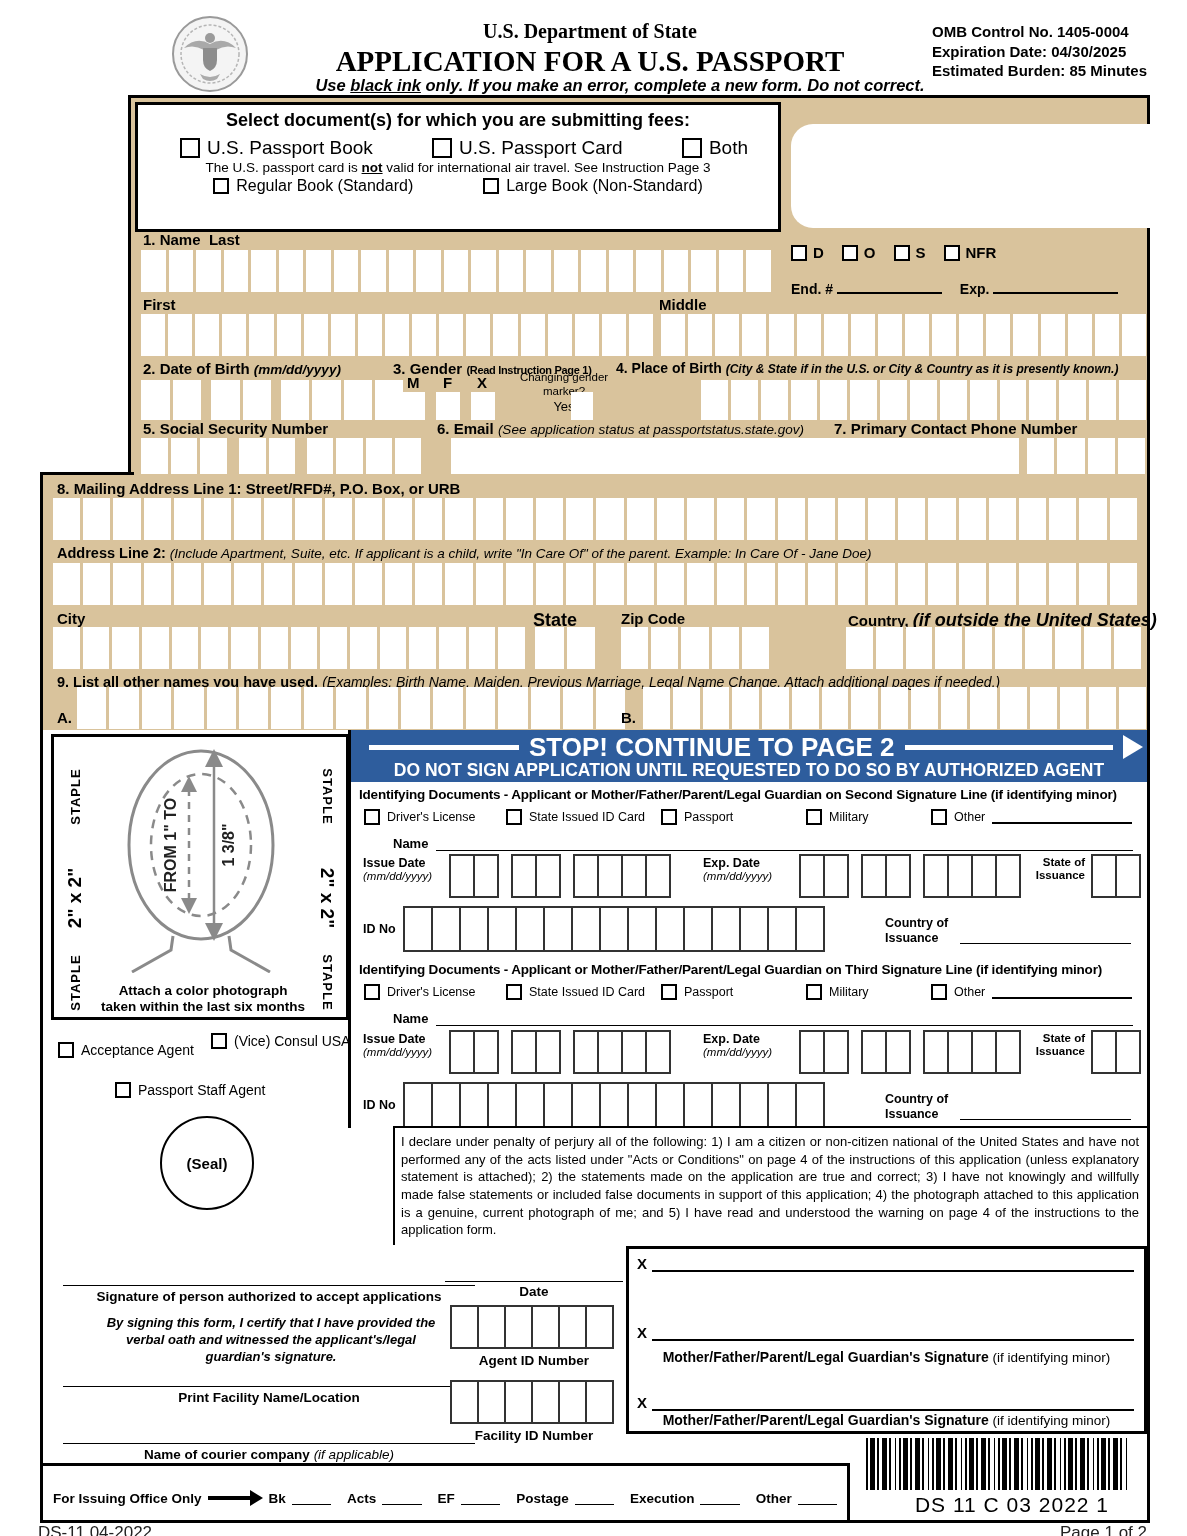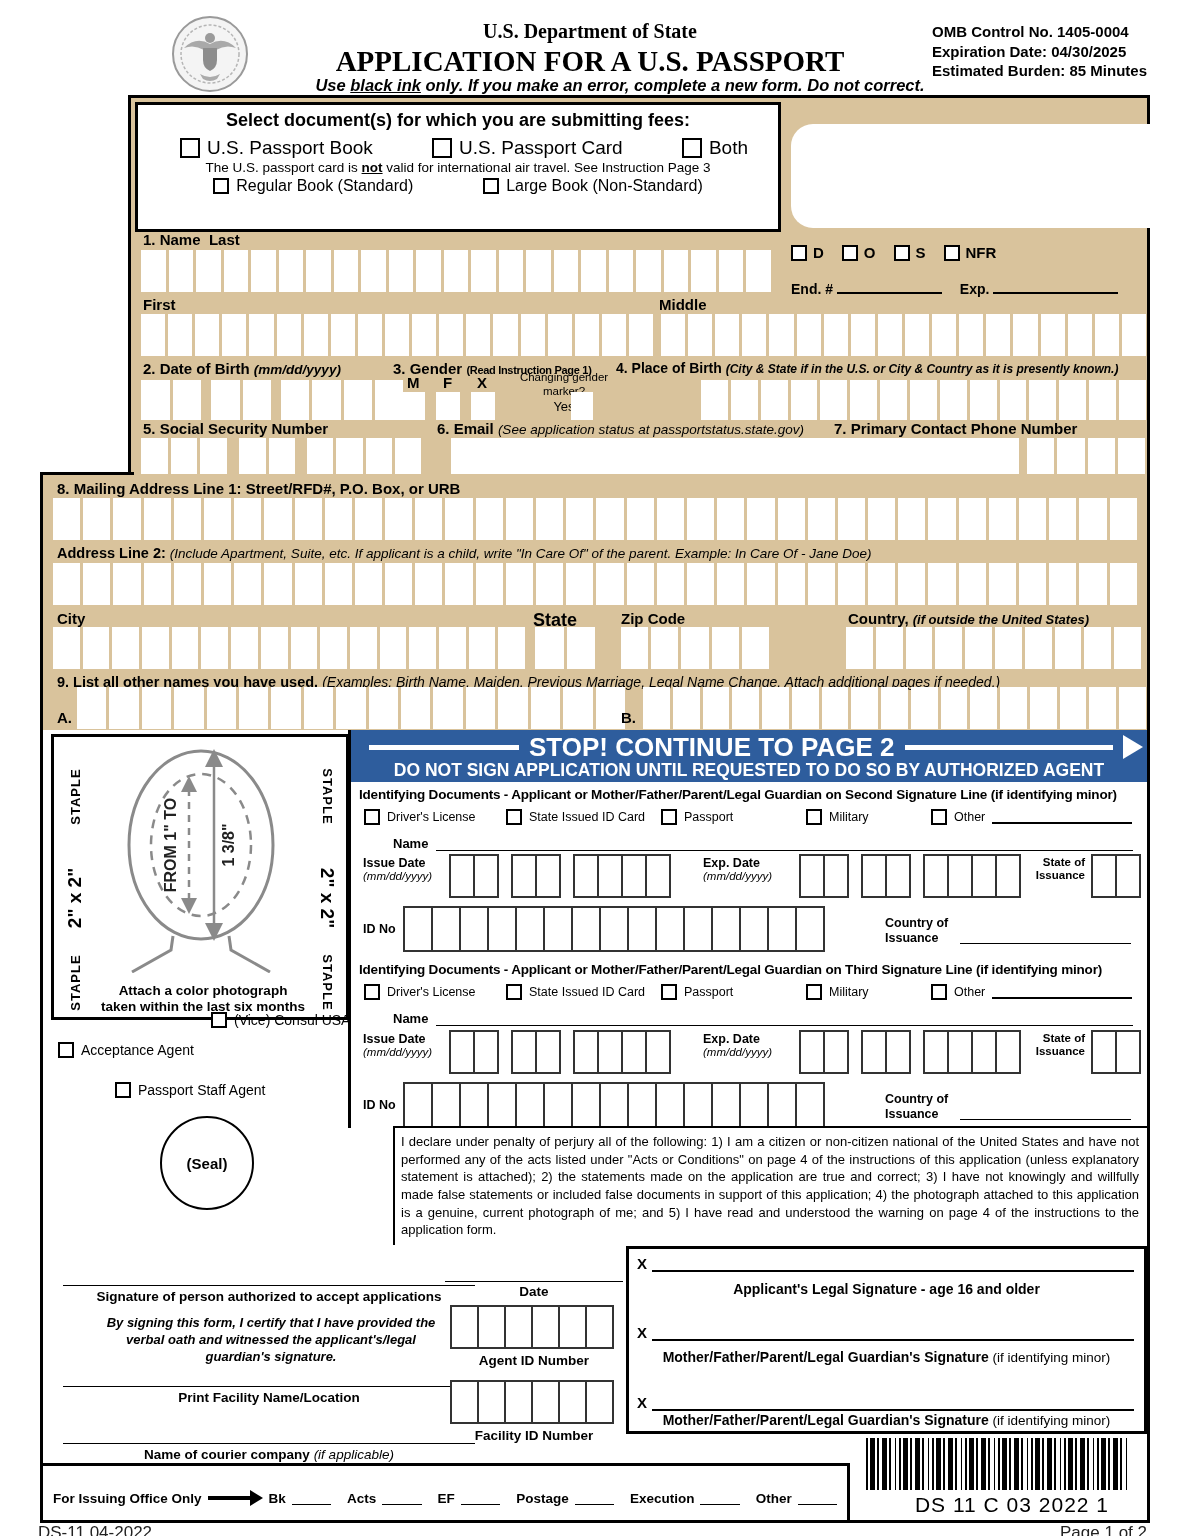--- a/index.html
+++ b/index.html
@@ -386,21 +386,21 @@
           <span class="cell"></span>
           <span class="cell"></span>
           <span class="cell"></span>
         </div>
 
       <div class="abs b" style="left:14px;top:135px;font-size:15px">City</div>
       <div class="abs b" style="left:490px;top:135px;font-size:18px">State</div>
       <div class="abs b" style="left:578px;top:135px;font-size:15px">Zip Code</div>
       <div class="abs" style="left:805px;top:135px;font-size:15px;white-space:nowrap">
         <span class="b">Country,</span>
-        <span class="b i" style="font-size:13px">(if outside the United States)</span>
+        <span class="b i" style="font-size:18px">(if outside the United States)</span>
       </div>
       <div class="cells" style="left:10px;top:152px;width:472px;height:42px">
           <span class="cell"></span>
           <span class="cell"></span>
           <span class="cell"></span>
           <span class="cell"></span>
           <span class="cell"></span>
           <span class="cell"></span>
           <span class="cell"></span>
           <span class="cell"></span>
@@ -508,21 +508,21 @@
       <div class="abs ctr b" style="left:20px;top:246px;width:258px;font-size:13.5px;line-height:1.2">
         <div>Attach a color photograph</div>
         <div>taken within the last six months</div>
       </div>
     </div>
 
     <div class="abs cbrow" style="left:15px;top:567px;font-size:14px">
       <span class="cb"></span>
       <span>Acceptance Agent</span>
     </div>
-    <div class="abs cbrow" style="left:168px;top:537px;font-size:14px">
+    <div class="abs cbrow" style="left:168px;top:558px;font-size:14px">
       <span class="cb"></span>
       <span>(Vice) Consul USA</span>
     </div>
     <div class="abs cbrow" style="left:72px;top:607px;font-size:14px">
       <span class="cb"></span>
       <span>Passport Staff Agent</span>
     </div>
     <div class="abs" style="left:117px;top:641px;width:94px;height:94px;border:2px solid #000;border-radius:50%;display:flex;align-items:center;justify-content:center">
       <span class="b" style="font-size:15px">(Seal)</span>
     </div>
@@ -764,21 +764,20 @@
           <span class="cell"></span>
         </div>
       <div class="abs ctr b" style="left:4px;top:149px;width:178px;font-size:13.5px">Facility ID Number</div>
     </div>
 
     <div class="abs" style="left:583px;top:771px;width:521px;height:188px;border:3px solid #000">
       <div class="sigline" style="left:8px;top:6px;right:10px">
         <span class="b" style="font-size:15px">X</span>
         <span class="sigrule"></span>
       </div>
-      <div class="abs ctr b" style="left:0;top:32px;width:100%;font-size:14px">Applicant's Legal Signature - age 16 and older</div>
       <div class="sigline" style="left:8px;top:75px;right:10px">
         <span class="b" style="font-size:15px">X</span>
         <span class="sigrule"></span>
       </div>
       <div class="abs ctr" style="left:0;top:100px;width:100%;font-size:14px">
         <span class="b">Mother/Father/Parent/Legal Guardian's Signature</span><span style="font-size:13.5px"> (if identifying minor)</span>
       </div>
       <div class="sigline" style="left:8px;top:145px;right:10px">
         <span class="b" style="font-size:15px">X</span>
         <span class="sigrule"></span>

